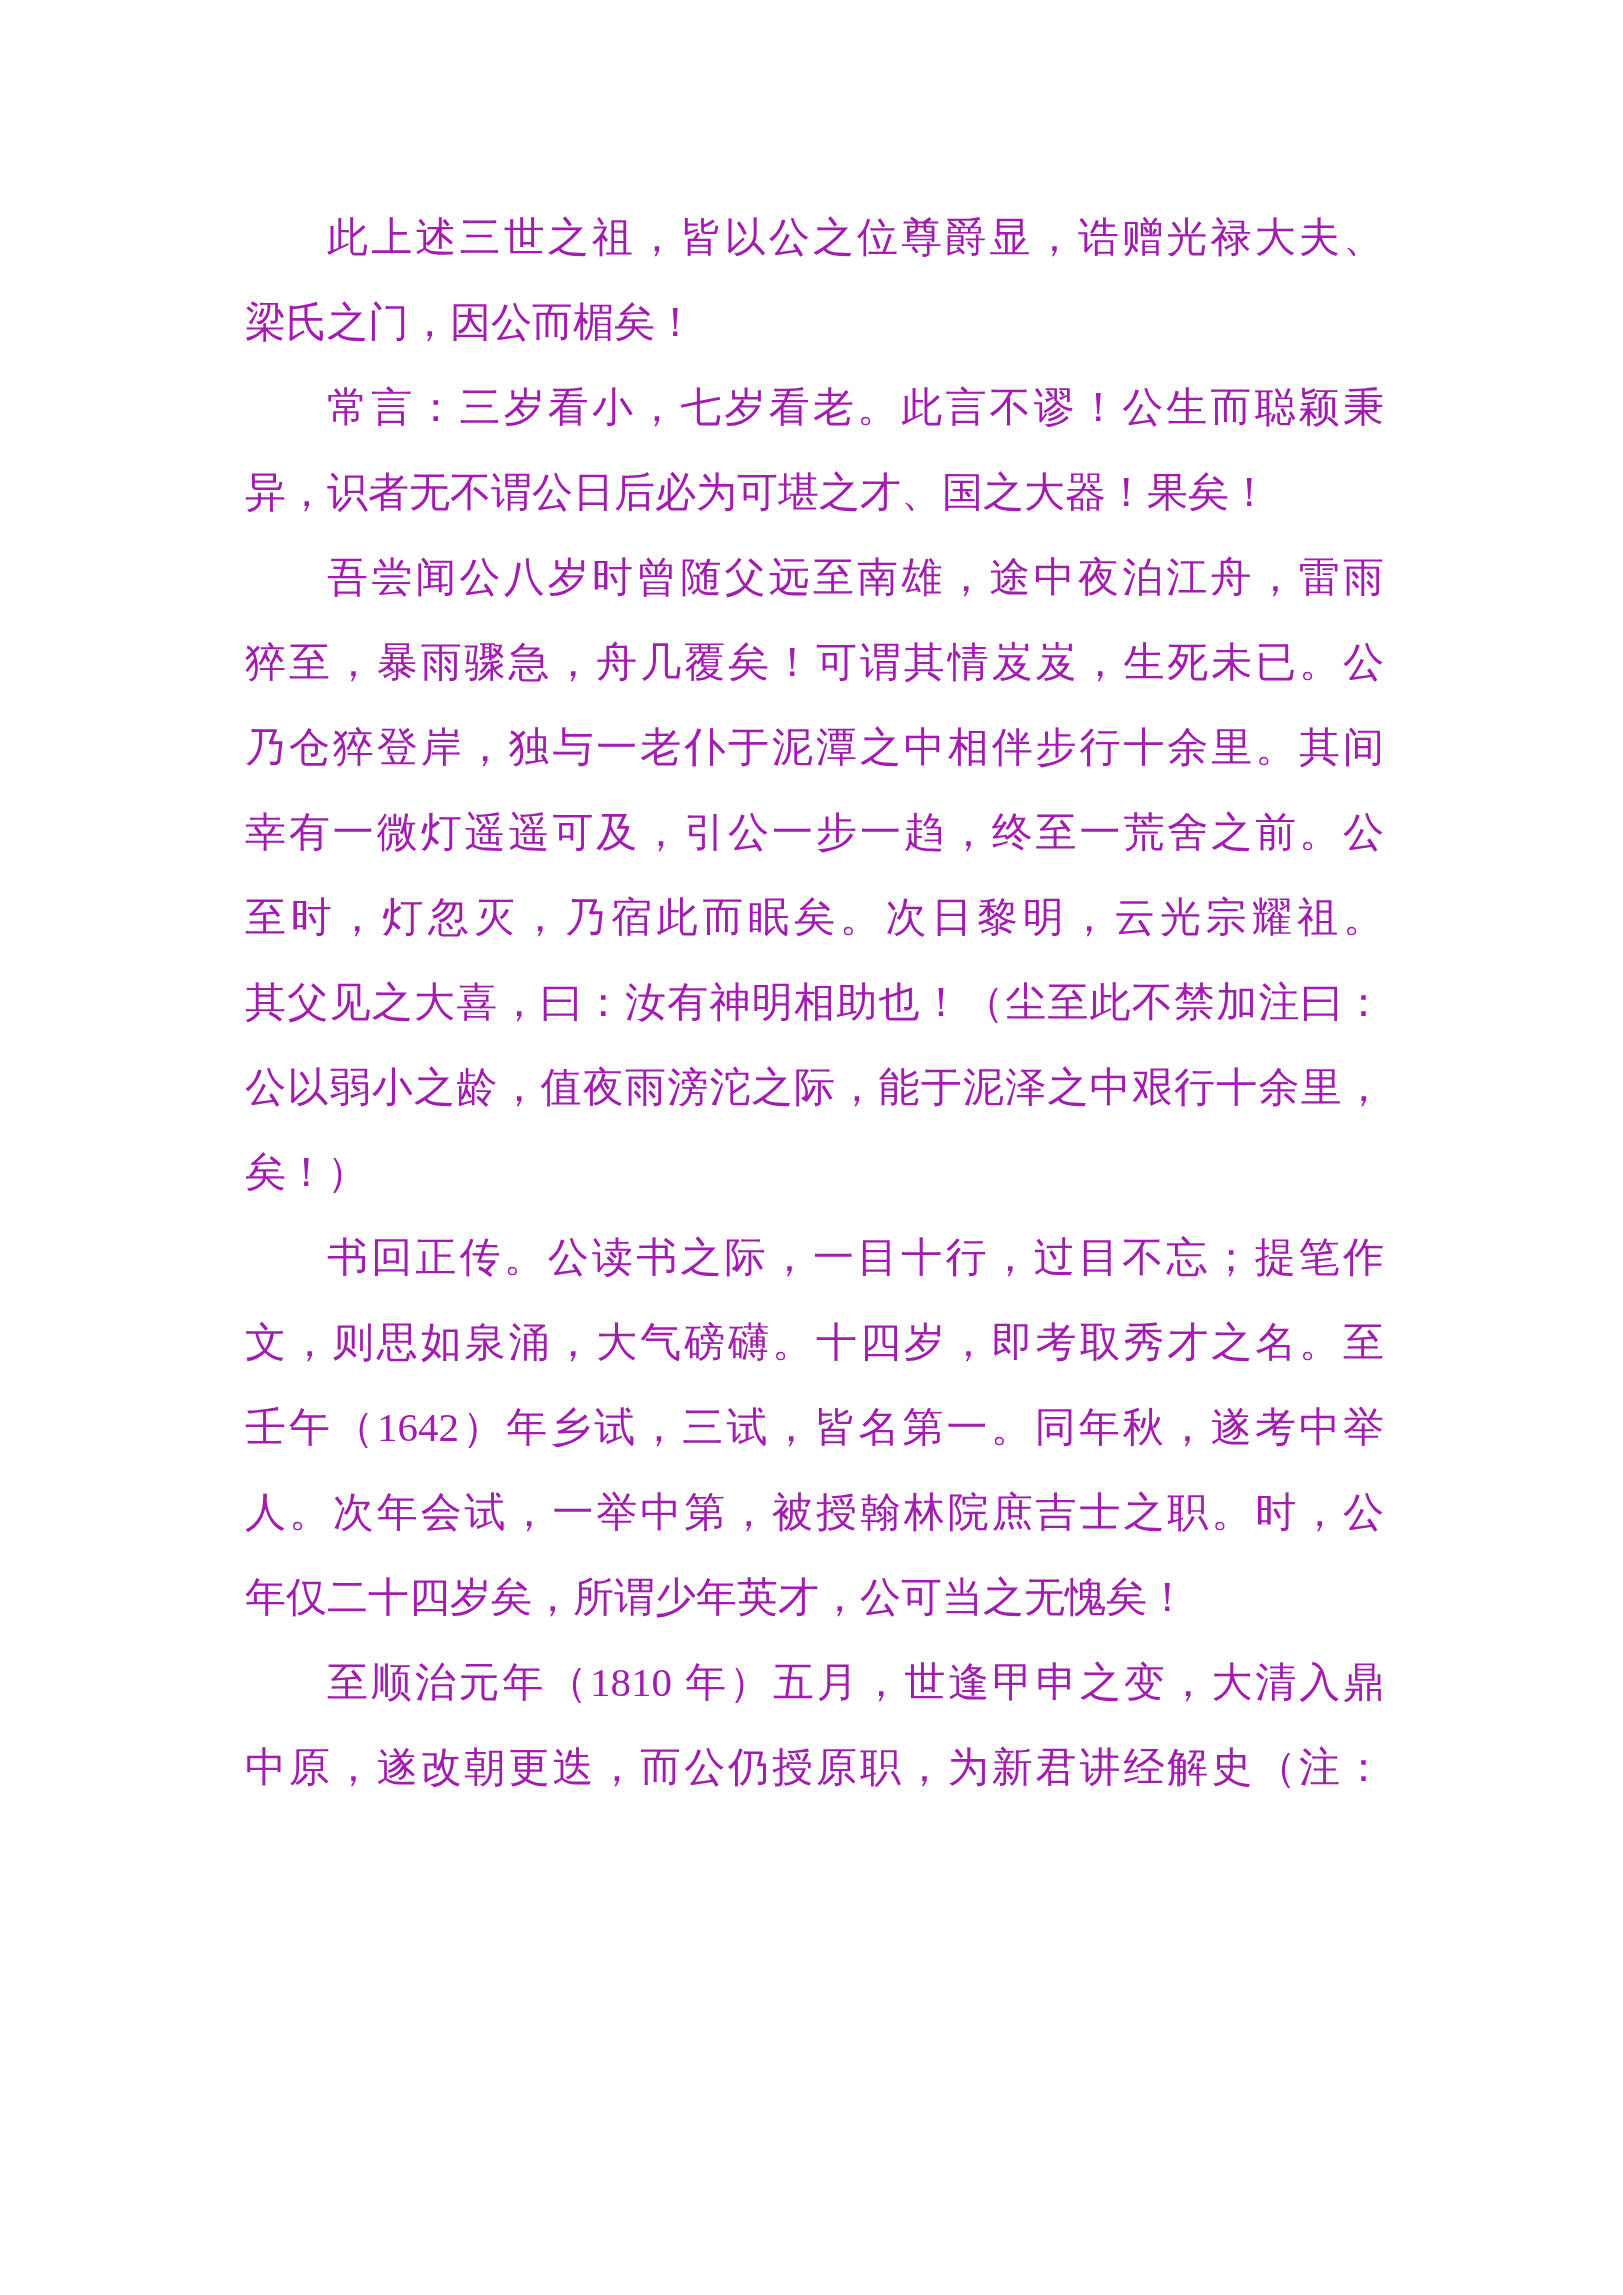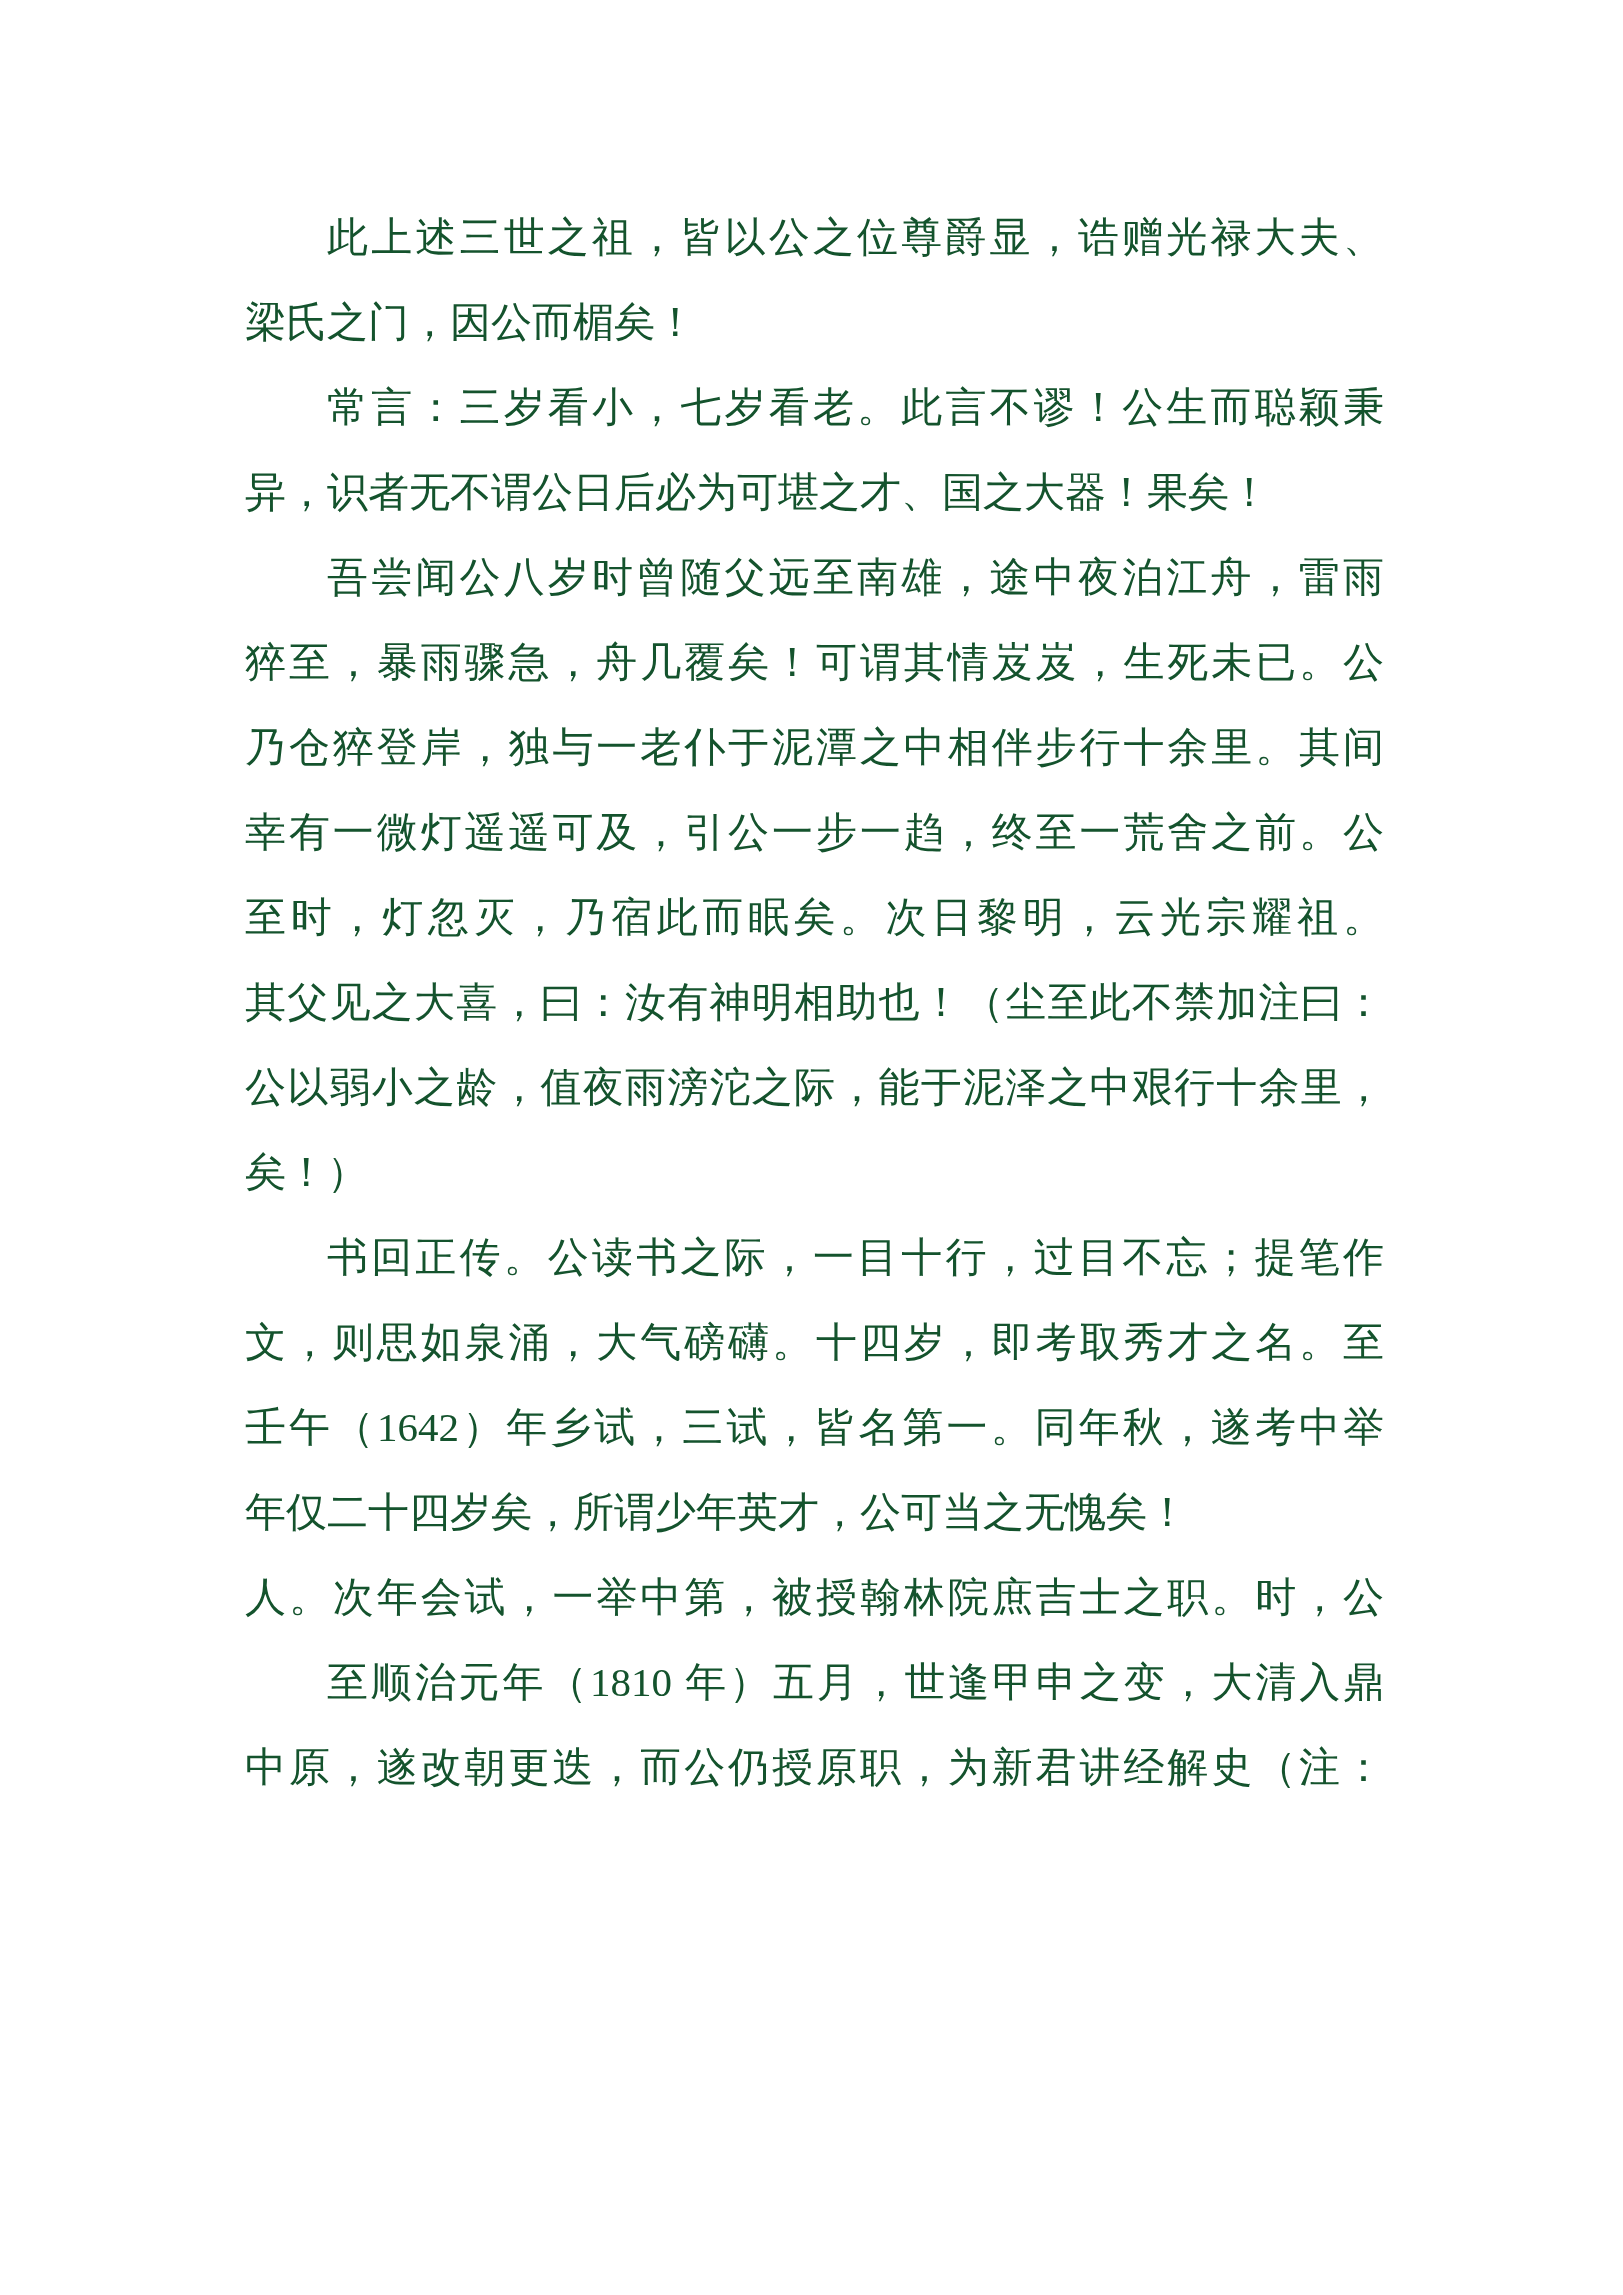--- a/index.html
+++ b/index.html
@@ -36,36 +36,36 @@
     text-indent: 2em;
   }
   .line.para-end {
     text-align-last: left;
     -moz-text-align-last: left;
   }
 </style>
 </head>
 <body>
 
-<div class="page" style="background: rgb(255, 255, 255); color: #14532d;">
+<div class="page" style="background: rgb(255, 255, 255); color: #a21caf;">
   <div class="text-block">
       <div class="line para-start">此上述三世之祖，皆以公之位尊爵显，诰赠光禄大夫、</div>
       <div class="line para-end">梁氏之门，因公而楣矣！</div>
       <div class="line para-start">常言：三岁看小，七岁看老。此言不谬！公生而聪颖秉</div>
       <div class="line para-end">异，识者无不谓公日后必为可堪之才、国之大器！果矣！</div>
       <div class="line para-start">吾尝闻公八岁时曾随父远至南雄，途中夜泊江舟，雷雨</div>
       <div class="line">猝至，暴雨骤急，舟几覆矣！可谓其情岌岌，生死未已。公</div>
       <div class="line">乃仓猝登岸，独与一老仆于泥潭之中相伴步行十余里。其间</div>
       <div class="line">幸有一微灯遥遥可及，引公一步一趋，终至一荒舍之前。公</div>
       <div class="line">至时，灯忽灭，乃宿此而眠矣。次日黎明，云光宗耀祖。</div>
       <div class="line">其父见之大喜，曰：汝有神明相助也！（尘至此不禁加注曰：</div>
       <div class="line">公以弱小之龄，值夜雨滂沱之际，能于泥泽之中艰行十余里，</div>
       <div class="line para-end">矣！）</div>
       <div class="line para-start">书回正传。公读书之际，一目十行，过目不忘；提笔作</div>
       <div class="line">文，则思如泉涌，大气磅礴。十四岁，即考取秀才之名。至</div>
       <div class="line">壬午（1642）年乡试，三试，皆名第一。同年秋，遂考中举</div>
+      <div class="line">人。次年会试，一举中第，被授翰林院庶吉士之职。时，公</div>
       <div class="line para-end">年仅二十四岁矣，所谓少年英才，公可当之无愧矣！</div>
-      <div class="line">人。次年会试，一举中第，被授翰林院庶吉士之职。时，公</div>
       <div class="line para-start">至顺治元年（1810 年）五月，世逢甲申之变，大清入鼎</div>
       <div class="line">中原，遂改朝更迭，而公仍授原职，为新君讲经解史（注：</div>
     </div>
 </div>
 
 
 </body></html>

